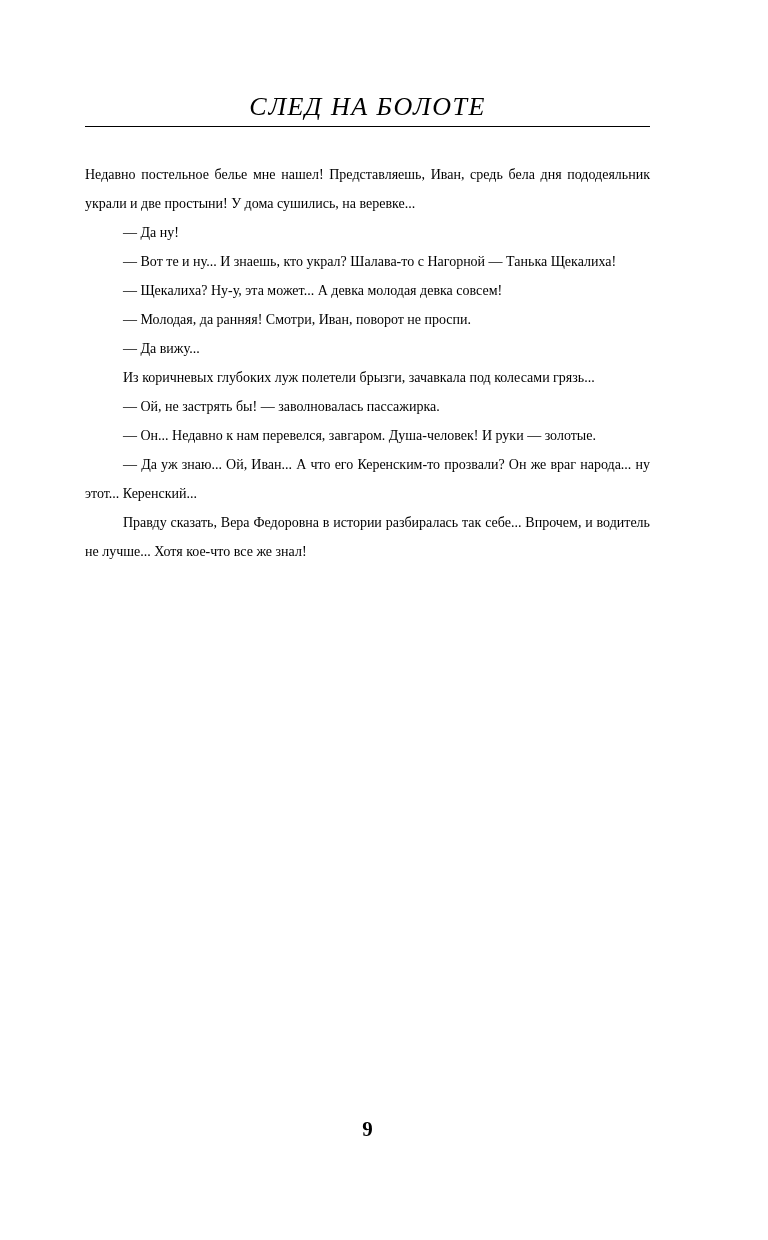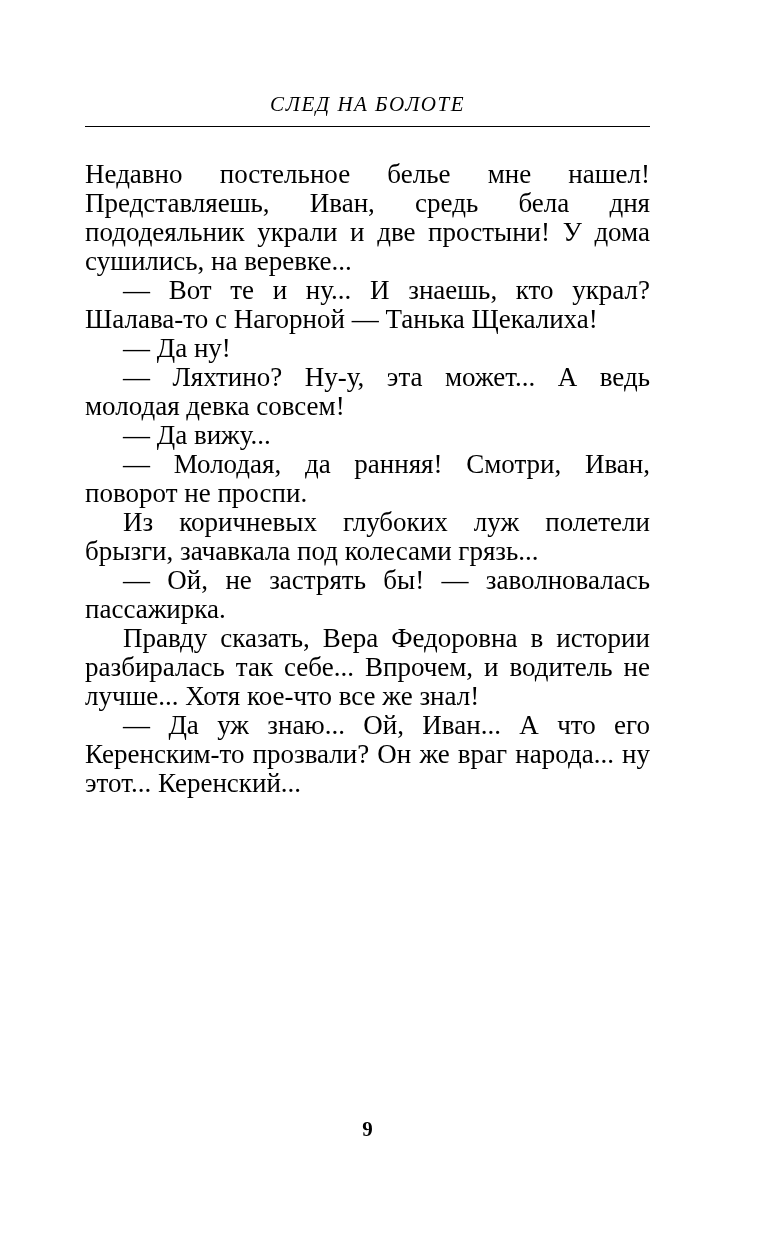--- a/index.html
+++ b/index.html
@@ -17,37 +17,37 @@
     font-family: "Liberation Serif", "DejaVu Serif", serif;
     overflow: hidden;
   }
   .running-header {
     position: absolute;
     top: 92px;
     left: 85px;
     right: 118px;
     text-align: center;
     font-style: italic;
-    font-size: 21px;
+    font-size: 26px;
     letter-spacing: 1.5px;
     color: #000000;
   }
   .header-rule {
     position: absolute;
     top: 126px;
     left: 85px;
     right: 118px;
     border-bottom: 1.6px solid #000000;
   }
   .body-text {
     position: absolute;
     top: 160px;
     left: 85px;
     right: 118px;
-    font-size: 27px;
+    font-size: 14px;
     line-height: 29px;
     text-align: justify;
   }
   .body-text p {
     margin: 0;
     padding: 0;
     text-indent: 38px;
   }
   .body-text p.no-indent {
     text-indent: 0;
@@ -66,26 +66,27 @@
 <body>
 
 <div class="book-page">
 
   <div class="running-header">СЛЕД НА БОЛОТЕ</div>
 
   <div class="header-rule"></div>
 
   <div class="body-text">
     <p class="no-indent">Недавно постельное белье мне нашел! Представляешь, Иван, средь бела дня пододеяльник украли и две простыни! У дома сушились, на веревке...</p>
+    <p>— Да ну!</p>
     <p>— Вот те и ну... И знаешь, кто украл? Шалава-то с Нагорной — Танька Щекалиха!</p>
-    <p>— Да ну!</p>
-    <p>— Ляхтино? Ну-у, эта может... А ведь молодая девка совсем!</p>
+    <p>— Щекалиха? Ну-у, эта может... А девка молодая девка совсем!</p>
+    <p>— Молодая, да ранняя! Смотри, Иван, поворот не проспи.</p>
     <p>— Да вижу...</p>
-    <p>— Молодая, да ранняя! Смотри, Иван, поворот не проспи.</p>
     <p>Из коричневых глубоких луж полетели брызги, зачавкала под колесами грязь...</p>
     <p>— Ой, не застрять бы! — заволновалась пассажирка.</p>
+    <p>— Он... Недавно к нам перевелся, завгаром. Душа-человек! И руки — золотые.</p>
+    <p>— Да уж знаю... Ой, Иван... А что его Керенским-то прозвали? Он же враг народа... ну этот... Керенский...</p>
     <p>Правду сказать, Вера Федоровна в истории разбиралась так себе... Впрочем, и водитель не лучше... Хотя кое-что все же знал!</p>
-    <p>— Да уж знаю... Ой, Иван... А что его Керенским-то прозвали? Он же враг народа... ну этот... Керенский...</p>
   </div>
 
   <div class="page-number">9</div>
 
 </div>
 
 </body></html>

